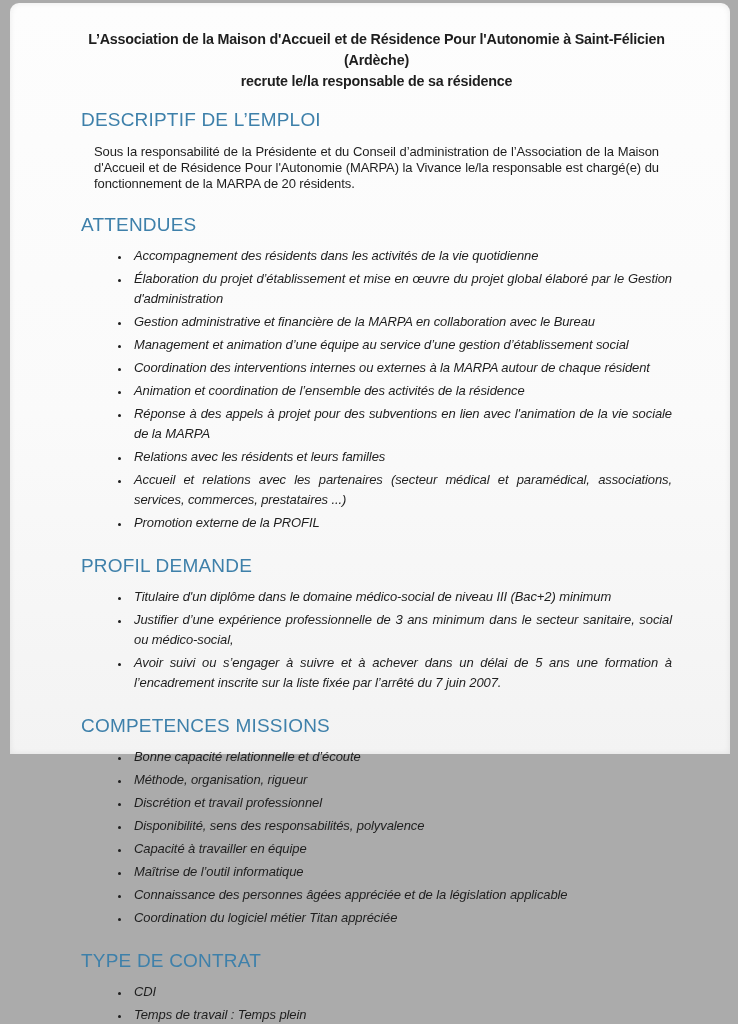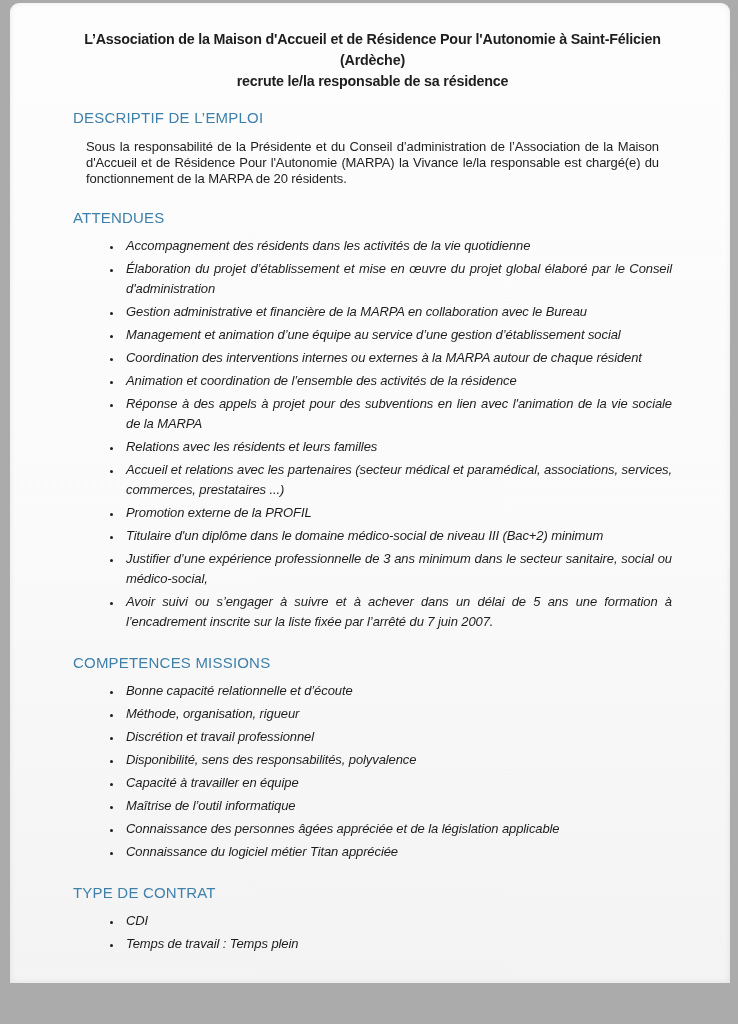--- a/index.html
+++ b/index.html
@@ -13,40 +13,41 @@
     width:738px;height:1024px;overflow:hidden;
     background:var(--surround);
     font-family:"Liberation Sans",sans-serif;
     color:var(--body-text);
     font-size:13px;
     letter-spacing:-0.1px;
   }
   .page{
     box-sizing:border-box;
     margin:3px 8px 0 10px;
-    height:980px;
+    height:751px;
     background:linear-gradient(180deg,#fdfdfd 0%,#fafafa 55%,#f3f3f3 100%);
     border-radius:9px 9px 0 0;
     box-shadow:inset 0 0 6px rgba(0,0,0,.08);
+    padding-left:8px;
   }
   .content{
     box-sizing:border-box;
     padding:26px 58px 0 63px;
   }
   .doc-title{
     text-align:center;
     font-weight:700;
     font-size:14.3px;
     line-height:21px;
     margin-bottom:17px;
     letter-spacing:-0.2px;
   }
   h2{
     color:var(--accent);
-    font-size:15px;
+    font-size:19px;
     font-weight:400;
     letter-spacing:0.2px;
     margin:22px 0 10px 0;
   }
   #sections section:first-child h2{margin-top:12px;}
   p.section-paragraph{
     margin:13px;
     text-align:justify;
     line-height:16px;
   }
@@ -76,49 +77,50 @@
     </div>
     <div id="sections">
         <section>
           <h2>DESCRIPTIF DE L’EMPLOI</h2>
           <p class="section-paragraph">Sous la responsabilité de la Présidente et du Conseil d’administration de l’Association de la Maison d'Accueil et de Résidence Pour l'Autonomie (MARPA) la Vivance le/la responsable est chargé(e) du fonctionnement de la MARPA de 20 résidents.</p>
         </section>
         <section>
           <h2>ATTENDUES</h2>
           <ul class="bullet-list">
             <li>Accompagnement des résidents dans les activités de la vie quotidienne</li>
-            <li>Élaboration du projet d’établissement et mise en œuvre du projet global élaboré par le Conseil d'administration</li>
+            <li>Élaboration du projet d’établissement et mise en œuvre du projet global élaboré par le Gestion d'administration</li>
             <li>Gestion administrative et financière de la MARPA en collaboration avec le Bureau</li>
             <li>Management et animation d’une équipe au service d’une gestion d’établissement social</li>
             <li>Coordination des interventions internes ou externes à la MARPA autour de chaque résident</li>
             <li>Animation et coordination de l’ensemble des activités de la résidence</li>
             <li>Réponse à des appels à projet pour des subventions en lien avec l'animation de la vie sociale de la MARPA</li>
             <li>Relations avec les résidents et leurs familles</li>
             <li>Accueil et relations avec les partenaires (secteur médical et paramédical, associations, services, commerces, prestataires ...)</li>
             <li>Promotion externe de la PROFIL</li>
           </ul>
         </section>
         <section>
+          <h2>PROFIL DEMANDE</h2>
           <ul class="bullet-list">
             <li>Titulaire d'un diplôme dans le domaine médico-social de niveau III (Bac+2) minimum</li>
             <li>Justifier d’une expérience professionnelle de 3 ans minimum dans le secteur sanitaire, social ou médico-social,</li>
             <li>Avoir suivi ou s’engager à suivre et à achever dans un délai de 5 ans une formation à l’encadrement inscrite sur la liste fixée par l’arrêté du 7 juin 2007.</li>
           </ul>
         </section>
         <section>
           <h2>COMPETENCES MISSIONS</h2>
           <ul class="bullet-list">
             <li>Bonne capacité relationnelle et d’écoute</li>
             <li>Méthode, organisation, rigueur</li>
             <li>Discrétion et travail professionnel</li>
             <li>Disponibilité, sens des responsabilités, polyvalence</li>
             <li>Capacité à travailler en équipe</li>
             <li>Maîtrise de l’outil informatique</li>
             <li>Connaissance des personnes âgées appréciée et de la législation applicable</li>
-            <li>Connaissance du logiciel métier Titan appréciée</li>
+            <li>Coordination du logiciel métier Titan appréciée</li>
           </ul>
         </section>
         <section>
           <h2>TYPE DE CONTRAT</h2>
           <ul class="bullet-list">
             <li>CDI</li>
             <li>Temps de travail : Temps plein</li>
           </ul>
         </section>
       </div>

